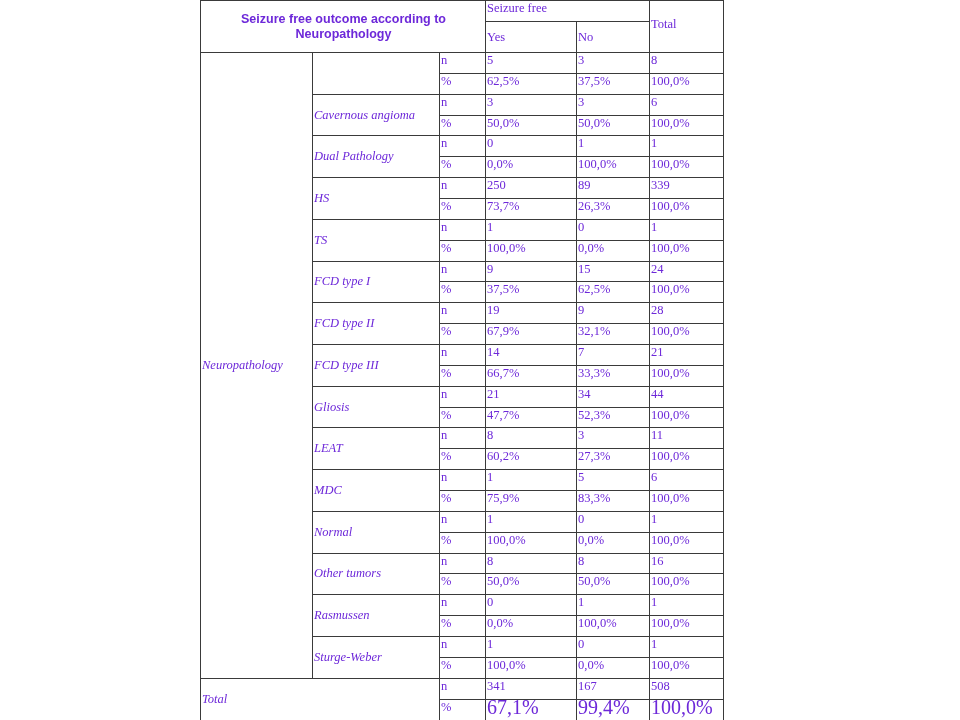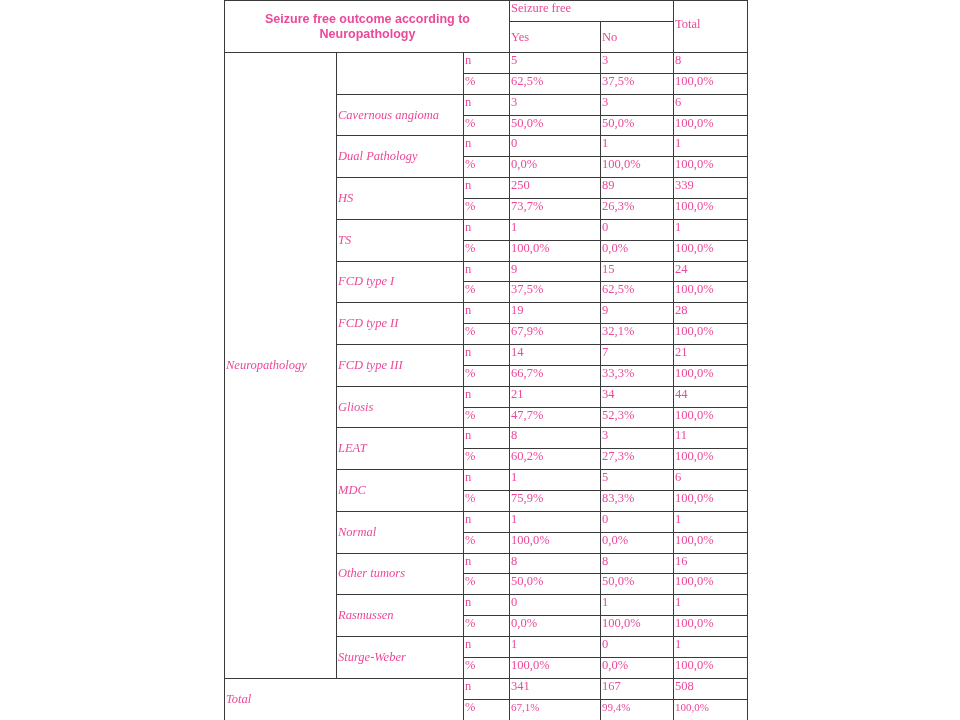--- a/index.html
+++ b/index.html
@@ -1,37 +1,37 @@
 <!DOCTYPE html>
 <html><head>
 <meta charset="utf-8">
 <style>
   html, body { margin: 0; padding: 0; background: #ffffff; }
   body { width: 960px; height: 720px; position: relative; overflow: hidden; }
   table.xtab {
-    position: absolute; left: 224px; top: 0;
+    position: absolute; left: 200px; top: 0;
     border-collapse: collapse; table-layout: fixed;
-    font-family: "Liberation Serif", serif; font-size: 12.5px; color: #ec4899;
+    font-family: "Liberation Serif", serif; font-size: 12.5px; color: #6d28d9;
   }
   table.xtab td {
     border: 1.3px solid #3a3a3a; padding: 0 0 0 1px;
     vertical-align: top; line-height: 15px; white-space: nowrap; overflow: hidden;
   }
   .title-cell {
     font-family: "Liberation Sans", sans-serif; font-weight: bold; font-size: 12.5px;
     text-align: center; vertical-align: middle !important; line-height: 17px; white-space: normal !important;
   }
   .mid { vertical-align: middle !important; font-style: italic; }
   .hdr-total { vertical-align: top !important; padding-top: 16px !important; }
   .yes-no { padding-top: 8px !important; margin-left: 8px; }
   tr.r { height: 20.87px; }
   tr.h1 { height: 21px; }
   tr.h2 { height: 31px; }
   tr.tot { height: 21px; }
-  .big { font-size: 11px; margin-left: 24px; }
+  .big { font-size: 20px; margin-left: 24px; }
 </style>
 </head>
 <body>
 
 <table class="xtab">
   <colgroup>
     <col style="width:112px">
       <col style="width:127px">
       <col style="width:46px">
     <col style="width:91px">

